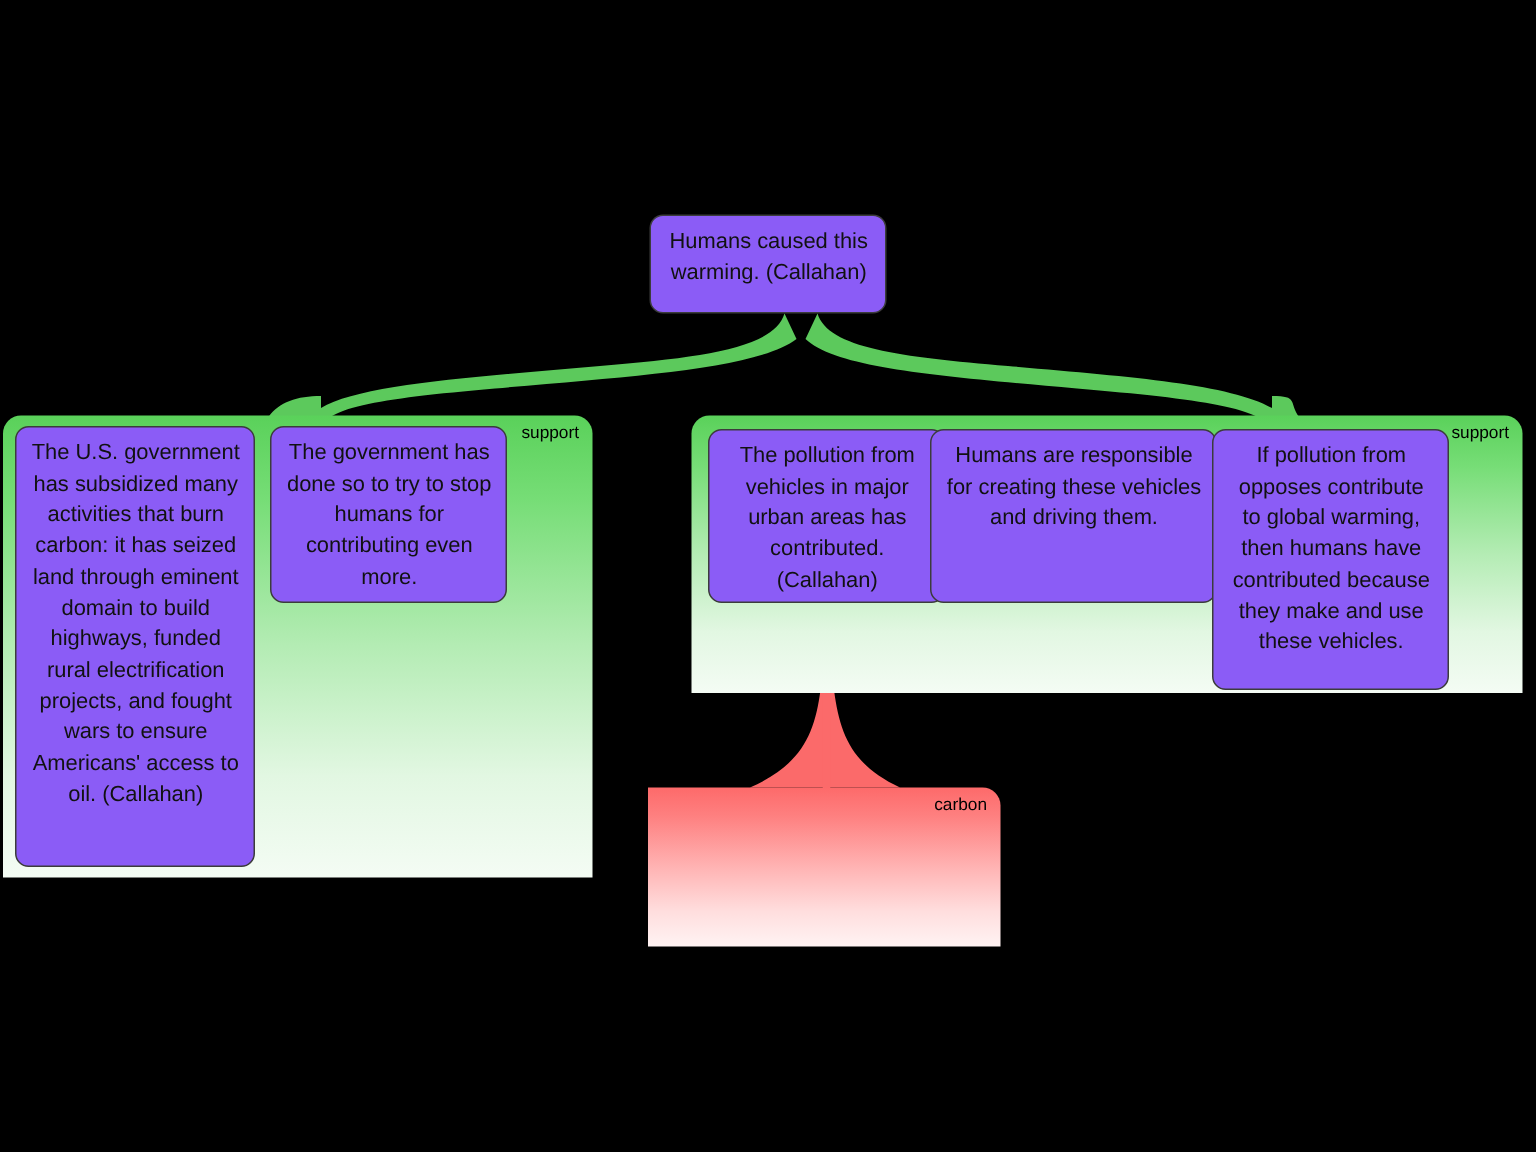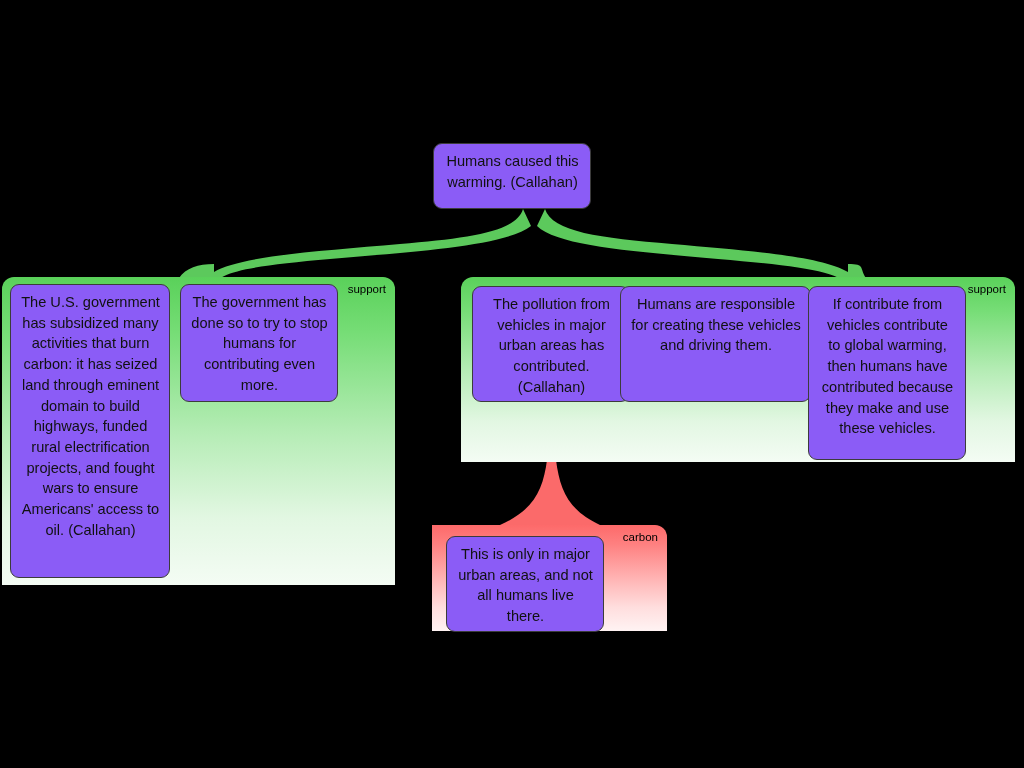--- a/index.html
+++ b/index.html
@@ -168,20 +168,19 @@
     <span class="group-label">support</span>
   </div>
   <div id="card-l2" class="card">The government has done so to try to stop humans for contributing even more.</div>
   <div id="card-l1" class="card">The U.S. government has subsidized many activities that burn carbon: it has seized land through eminent domain to build highways, funded rural electrification projects, and fought wars to ensure Americans' access to oil. (Callahan)</div>
 
   <div id="group-right" class="group support">
     <span class="group-label">support</span>
   </div>
   <div id="card-r1" class="card">The pollution from vehicles in major urban areas has contributed. (Callahan)</div>
   <div id="card-r2" class="card">Humans are responsible for creating these vehicles and driving them.</div>
-  <div id="card-r3" class="card">If contribute from vehicles contribute to global warming, then humans have contributed because they make and use these vehicles.</div>
+  <div id="card-r3" class="card">If pollution from opposes contribute to global warming, then humans have contributed because they make and use these vehicles.</div>
 
   <div id="group-opp" class="group opposes">
     <span class="group-label">carbon</span>
   </div>
-  <div id="card-o1" class="card">This is only in major urban areas, and not all humans live there.</div>
 
 </div>
 
 </body></html>

